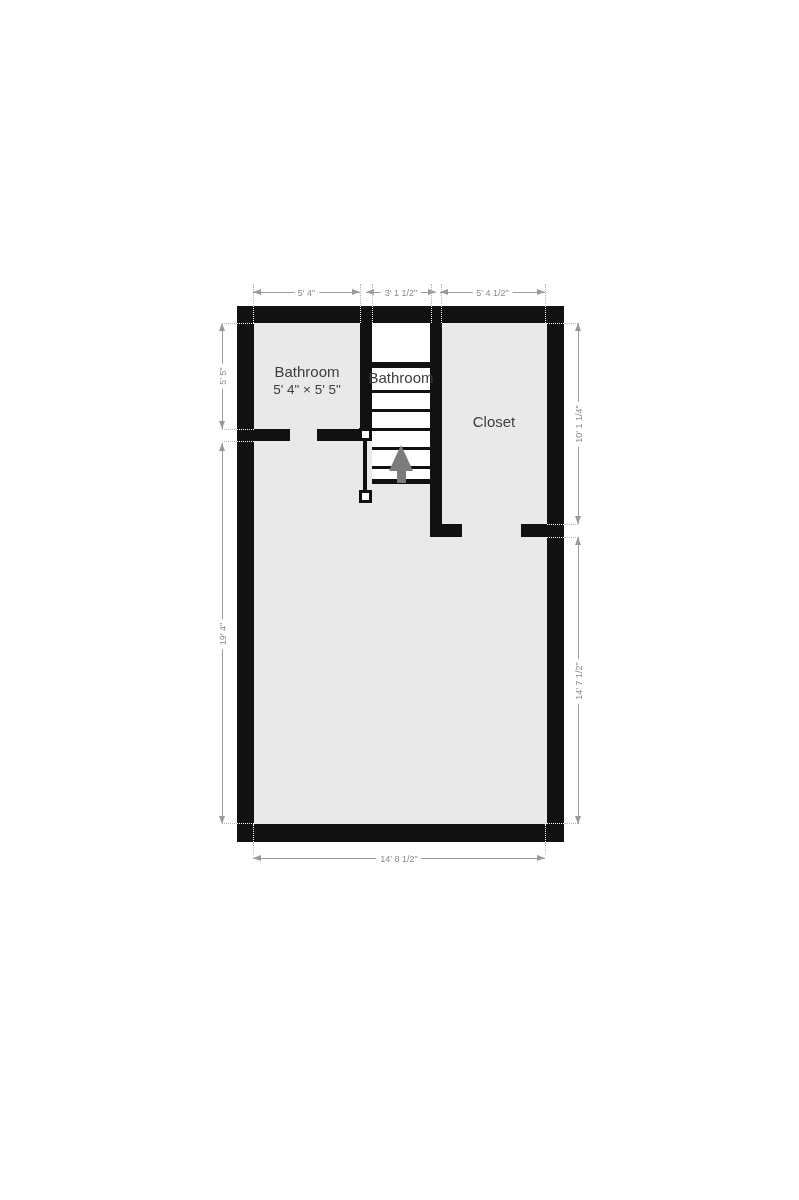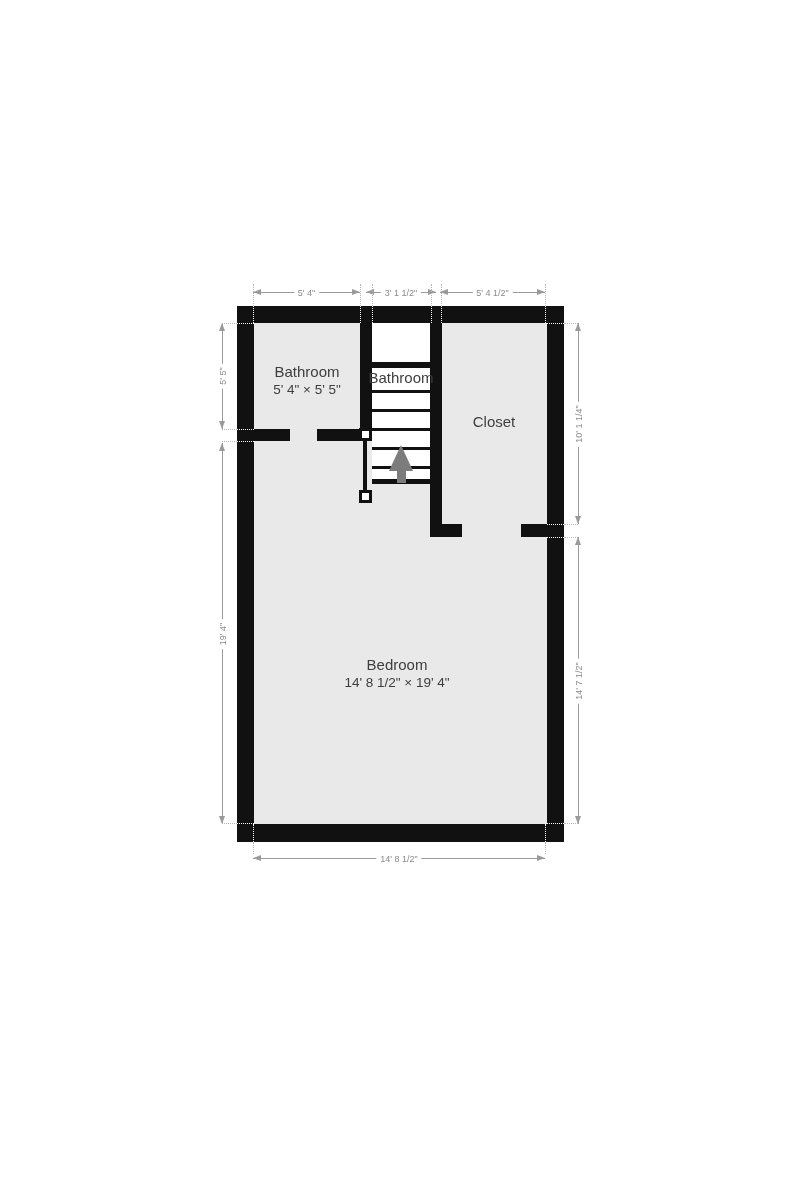--- a/index.html
+++ b/index.html
@@ -88,24 +88,20 @@
   <div class="room-label" style="left:307px;top:380px;">
     <div class="room-name">Bathroom</div>
     <div class="room-size">5' 4" × 5' 5"</div>
   </div>
   <div class="room-label" style="left:401px;top:377px;">
     <div class="room-name">Bathroom</div>
   </div>
   <div class="room-label" style="left:494px;top:421px;">
     <div class="room-name">Closet</div>
   </div>
-  <div class="room-label" style="left:397px;top:673px;">
-    <div class="room-name">Bedroom</div>
-    <div class="room-size">14' 8 1/2" × 19' 4"</div>
-  </div>
 
   <div class="dim-h" style="left:253px;top:288px;width:107px;">
     <div class="dline"></div>
       <div class="arr-a"></div>
       <div class="arr-b"></div>
     <span class="dlabel">5' 4"</span>
   </div>
   <div class="dim-h" style="left:366px;top:288px;width:70px;">
     <div class="dline"></div>
       <div class="arr-a"></div>

